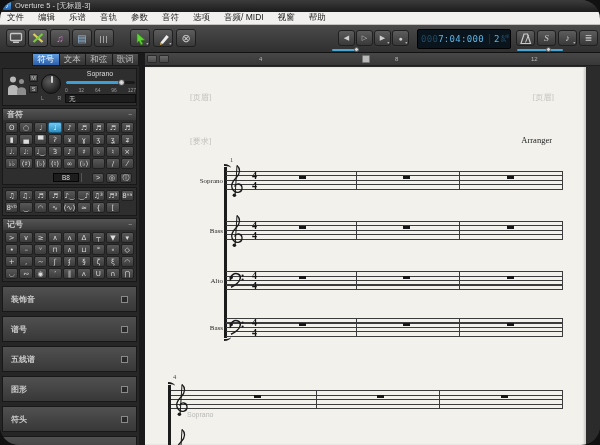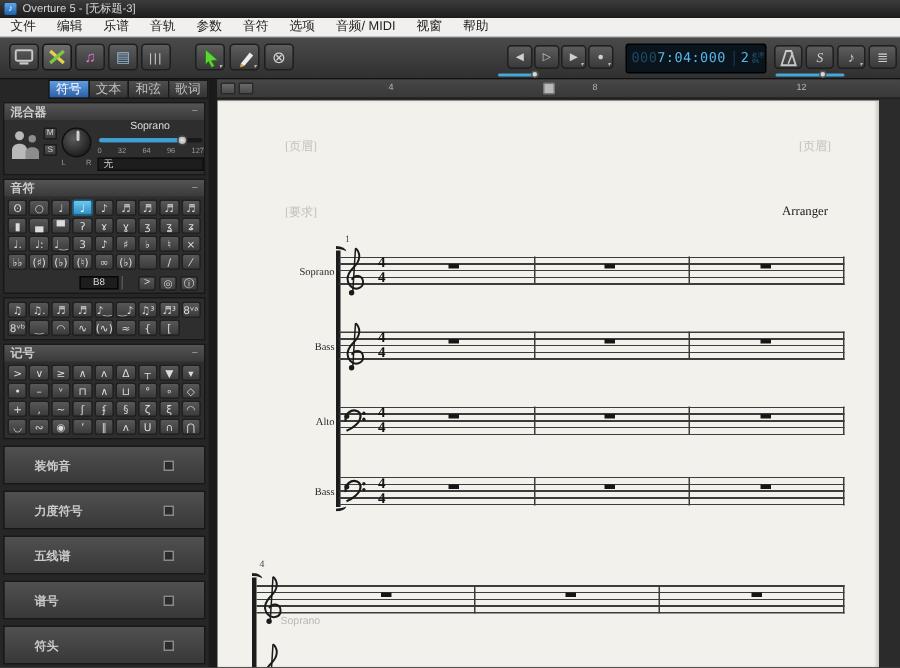--- a/index.html
+++ b/index.html
@@ -1,17 +1,17 @@
 <!DOCTYPE html>
 <html><head>
 <meta charset="utf-8">
 <style>
   html,body{margin:0;padding:0;background:#111;}
   .app{position:relative;width:600px;height:445px;background:#262626;overflow:hidden;
-       font-family:"Liberation Sans",sans-serif;-webkit-font-smoothing:antialiased;}
+       font-family:"Liberation Sans",sans-serif;border-radius:19px;-webkit-font-smoothing:antialiased;}
   .app *{box-sizing:border-box;}
 
   
   .titlebar{position:absolute;left:0;top:0;width:600px;height:12px;
     background:linear-gradient(#3c3c3c,#1c1c1c);display:flex;align-items:center;gap:4px;
     padding-left:3px;color:#d6d6d6;font-size:7.5px;}
   .appicon{width:8px;height:8px;background:linear-gradient(#5fa8e8,#1d5fae);border-radius:1px;
     color:#fff;font-size:6px;line-height:8px;text-align:center;}
 
   
@@ -82,21 +82,21 @@
   .nfoot{display:flex;align-items:center;height:13px;padding:0 4px;gap:2px;}
   .b8{margin-left:46px;width:26px;height:9px;background:#1d1d1d;border:1px solid #060606;color:#ddd;
     font-size:6.5px;display:flex;align-items:center;justify-content:center;}
   .vdiv{width:1px;height:9px;background:#555;}
   .nf-right{margin-left:auto;display:flex;gap:2px;}
   .nf-btn{width:12px;height:10px;background:linear-gradient(#585858,#3b3b3b);border:1px solid #202020;
     border-radius:2px;color:#ddd;font-size:7px;display:flex;align-items:center;justify-content:center;}
   
   .cpanel{height:26px;margin:4px 2px 0;background:linear-gradient(#505050,#383838);
     border:1px solid #181818;display:flex;align-items:center;justify-content:space-between;
-    padding:0 20px;color:#c9c9c9;font-size:8px;font-weight:bold;}
+    padding:0 8px;color:#c9c9c9;font-size:8px;font-weight:bold;}
   .cp-box{width:7px;height:7px;border:1px solid #8a8a8a;background:#2b2b2b;}
 
   
   .scorearea{position:absolute;left:139px;top:53px;width:461px;height:392px;background:#2b2b2b;
     border-left:6px solid #1a1a1a;}
   .ruler{position:absolute;left:0;top:0;width:455px;height:13px;
     background:linear-gradient(#474747,#383838) ,repeating-linear-gradient(to right,transparent 0 33px,#555 33px 34px);
     background-blend-mode:normal;border-bottom:1px solid #1f1f1f;color:#b5b5b5;font-size:6px;}
   .ruler .tick{position:absolute;top:3px;}
   .rulbtn{position:absolute;top:2px;width:10px;height:8px;background:linear-gradient(#6a6a6a,#4a4a4a);
@@ -263,24 +263,20 @@
 
   <div class="sidebar">
     <div class="tabs">
         <span class="tab active">符号</span>
         <span class="tab">文本</span>
         <span class="tab">和弦</span>
         <span class="tab">歌词</span>
       </div>
 
     <div class="panel">
-      <div class="phead">
-        <span>混合器</span>
-        <span class="min">−</span>
-      </div>
       <div class="mixbody">
         <svg width="20" height="24" style="position:absolute;left:4px;top:5px">
           <circle cx="6" cy="5.5" r="3" fill="#b9b9b9"></circle>
             <path d="M1 15 C1 9.5 11 9.5 11 15 L11 21 L1 21 Z" fill="#b9b9b9"></path>
           <circle cx="14.5" cy="7.5" r="2.5" fill="#8d8d8d"></circle>
             <path d="M10 16.5 C10 12 19 12 19 16.5 L19 21 L10 21 Z" fill="#8d8d8d"></path>
         </svg>
         <span class="msbtn" style="left:26px;top:5px">M</span>
         <span class="msbtn" style="left:26px;top:16px">S</span>
         <span class="knob">
@@ -426,37 +422,33 @@
           <span class="pbtn">⋂</span>
         </div>
     </div>
 
     <div>
         <div class="cpanel">
           <span>装饰音</span>
           <span class="cp-box"></span>
         </div>
         <div class="cpanel">
-          <span>力度符号</span>
+          <span>谱号</span>
           <span class="cp-box"></span>
         </div>
         <div class="cpanel">
           <span>五线谱</span>
           <span class="cp-box"></span>
         </div>
         <div class="cpanel">
-          <span>谱号</span>
+          <span>图形</span>
           <span class="cp-box"></span>
         </div>
         <div class="cpanel">
           <span>符头</span>
-          <span class="cp-box"></span>
-        </div>
-        <div class="cpanel">
-          <span>图形</span>
           <span class="cp-box"></span>
         </div>
         <div class="cpanel">
           <span>鼓点</span>
           <span class="cp-box"></span>
         </div>
         <div class="cpanel">
           <span>爵士乐</span>
           <span class="cp-box"></span>
         </div>

